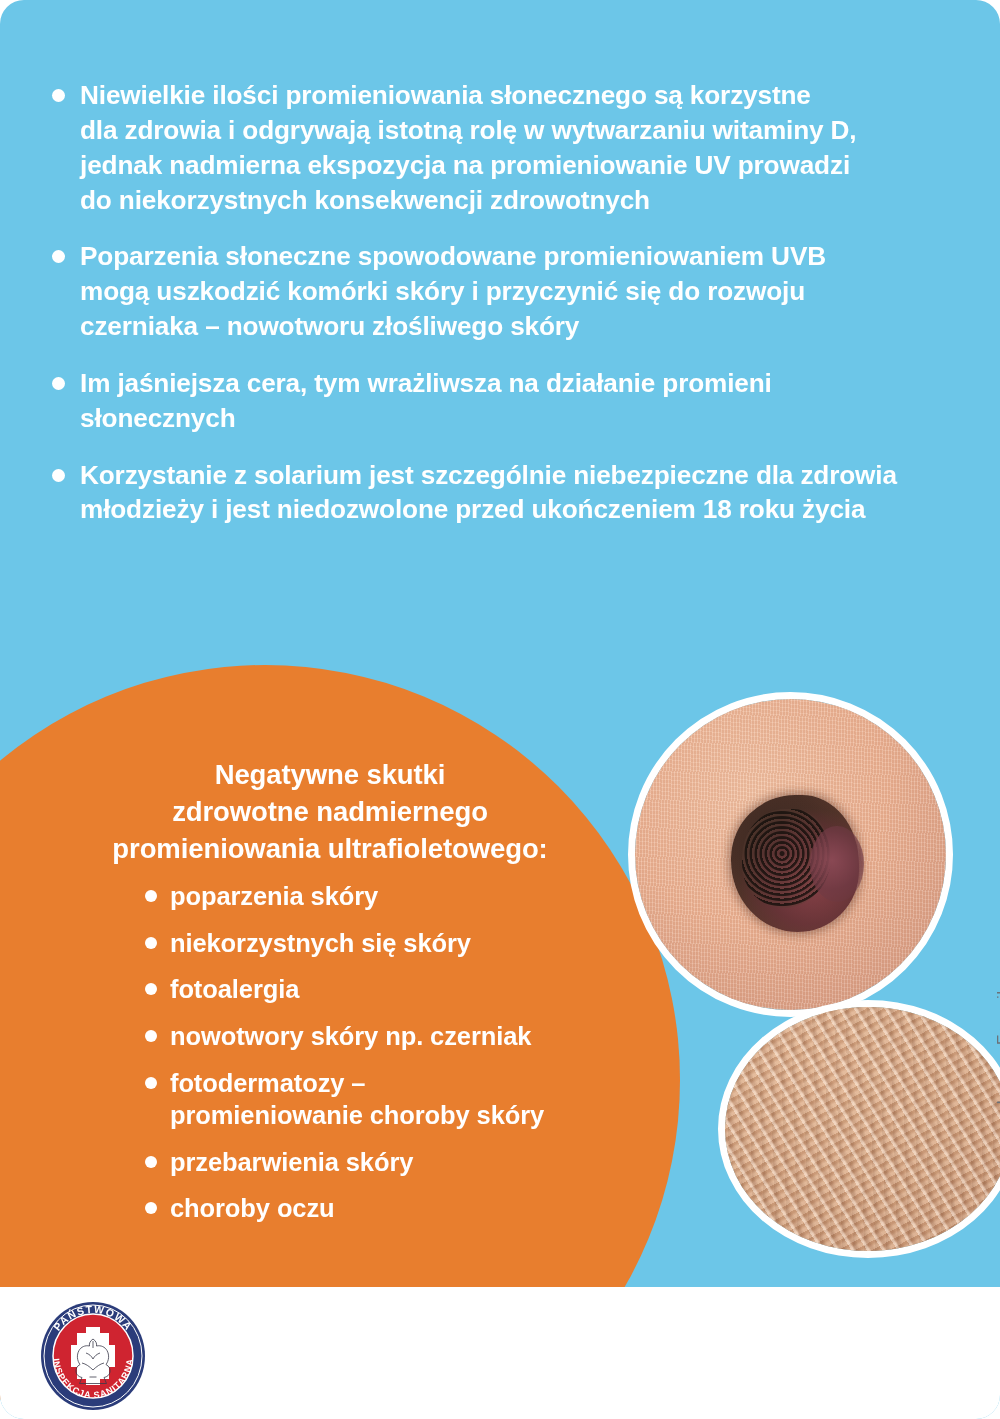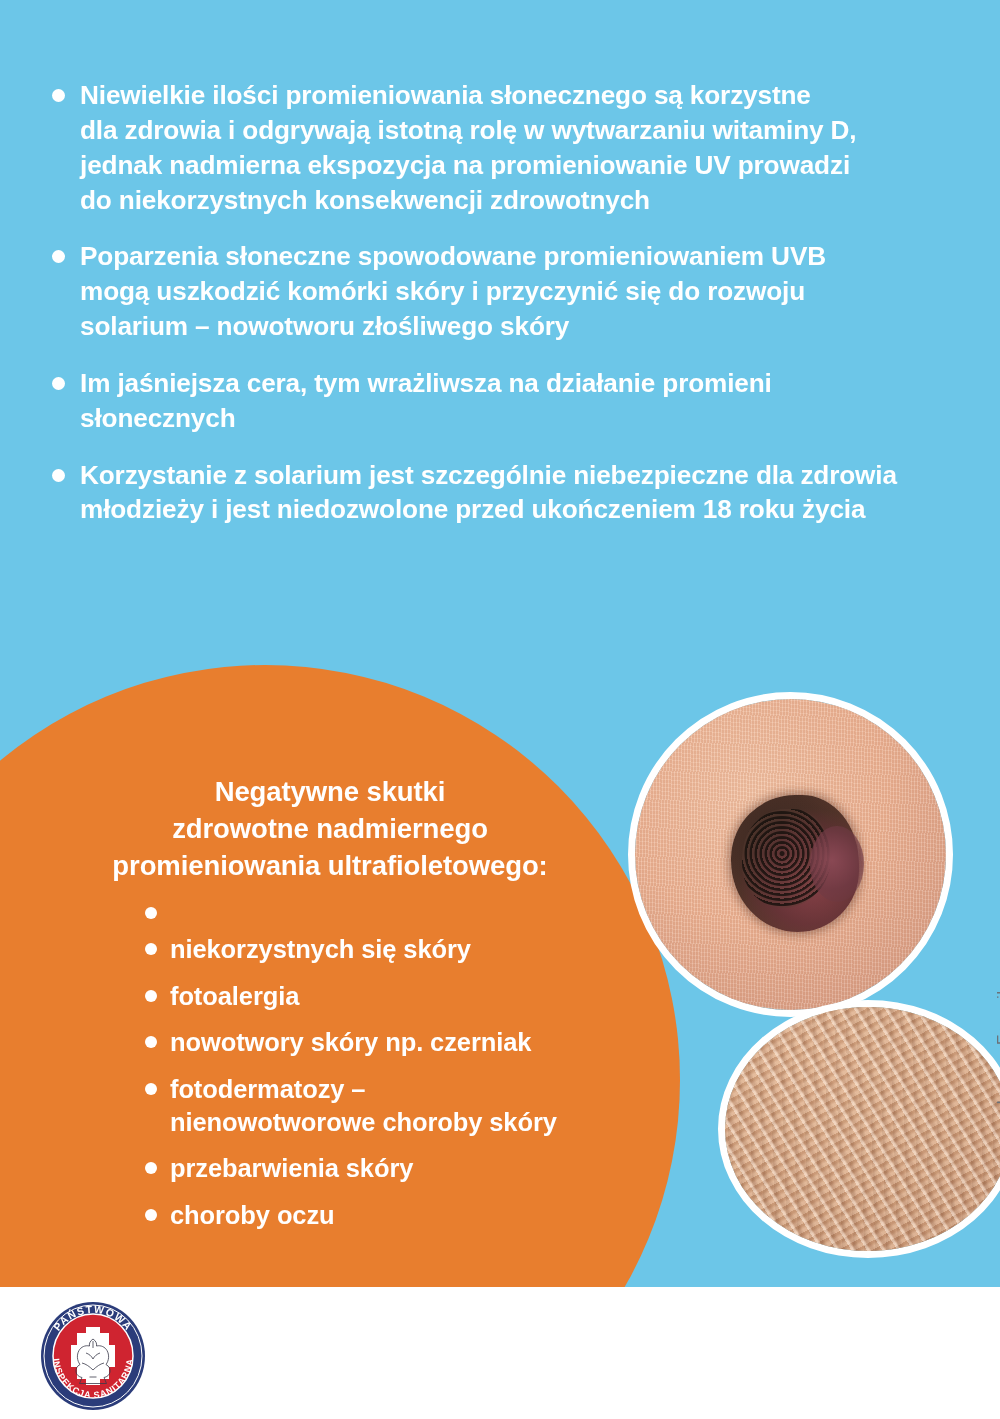--- a/index.html
+++ b/index.html
@@ -13,20 +13,21 @@
     font-family: "Liberation Sans", sans-serif;
     overflow: hidden;
   }
 
   #poster {
     position: relative;
     width: 1000px;
     height: 1419px;
     background: #6cc6e8;
     overflow: hidden;
+    border-radius: 24px;
   }
 
   
   #top-list {
     position: absolute;
     left: 52px;
     top: 78px;
     width: 905px;
     z-index: 5;
   }
@@ -62,21 +63,21 @@
     width: 830px;
     height: 830px;
     border-radius: 50%;
     background: #e87e2e;
     z-index: 2;
   }
 
   #circle-content {
     position: absolute;
     left: 0;
-    top: 692px;
+    top: 675px;
     width: 680px;
     height: 630px;
     z-index: 6;
   }
 
   #circle-heading {
     position: absolute;
     left: 0;
     top: 82px;
     width: 660px;
@@ -274,21 +275,21 @@
       <span class="top-bullet"></span>
       <span class="top-text">Niewielkie ilości promieniowania słonecznego są korzystne
 dla zdrowia i odgrywają istotną rolę w wytwarzaniu witaminy D,
 jednak nadmierna ekspozycja na promieniowanie UV prowadzi
 do niekorzystnych konsekwencji zdrowotnych</span>
     </div>
     <div class="top-item">
       <span class="top-bullet"></span>
       <span class="top-text">Poparzenia słoneczne spowodowane promieniowaniem UVB
 mogą uszkodzić komórki skóry i przyczynić się do rozwoju
-solarium – nowotworu złośliwego skóry</span>
+czerniaka – nowotworu złośliwego skóry</span>
     </div>
     <div class="top-item">
       <span class="top-bullet"></span>
       <span class="top-text">Im jaśniejsza cera, tym wrażliwsza na działanie promieni
 słonecznych</span>
     </div>
     <div class="top-item">
       <span class="top-bullet"></span>
       <span class="top-text">Korzystanie z solarium jest szczególnie niebezpieczne dla zdrowia
 młodzieży i jest niedozwolone przed ukończeniem 18 roku życia</span>
@@ -298,37 +299,38 @@
   <div id="orange-circle"></div>
 
   <div id="circle-content">
     <div id="circle-heading">Negatywne skutki
 zdrowotne nadmiernego
 promieniowania ultrafioletowego:</div>
 
     <div id="circle-list">
       <div class="circle-item">
         <span class="circle-bullet"></span>
+        <span class="circle-text">poparzenia skóry</span>
       </div>
       <div class="circle-item">
         <span class="circle-bullet"></span>
         <span class="circle-text">niekorzystnych się skóry</span>
       </div>
       <div class="circle-item">
         <span class="circle-bullet"></span>
         <span class="circle-text">fotoalergia</span>
       </div>
       <div class="circle-item">
         <span class="circle-bullet"></span>
         <span class="circle-text">nowotwory skóry np. czerniak</span>
       </div>
       <div class="circle-item">
         <span class="circle-bullet"></span>
         <span class="circle-text">fotodermatozy –
-nienowotworowe choroby skóry</span>
+promieniowanie choroby skóry</span>
       </div>
       <div class="circle-item">
         <span class="circle-bullet"></span>
         <span class="circle-text">przebarwienia skóry</span>
       </div>
       <div class="circle-item">
         <span class="circle-bullet"></span>
         <span class="circle-text">choroby oczu</span>
       </div>
     </div>

